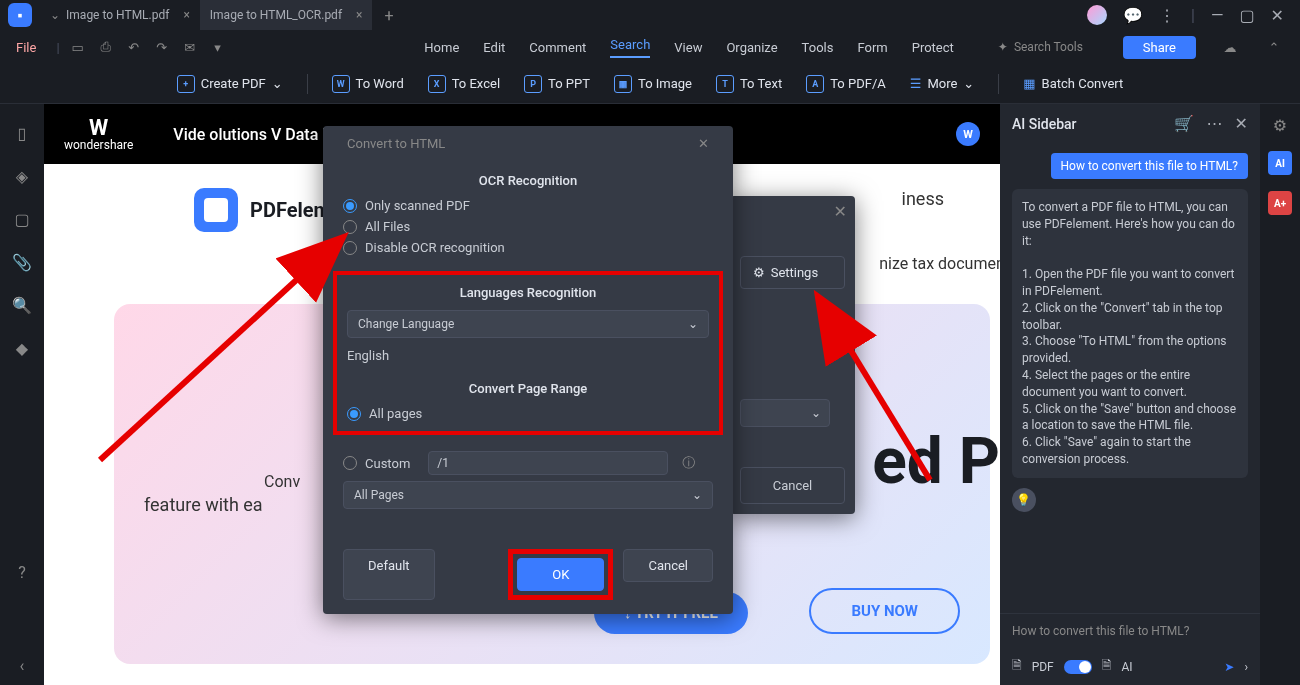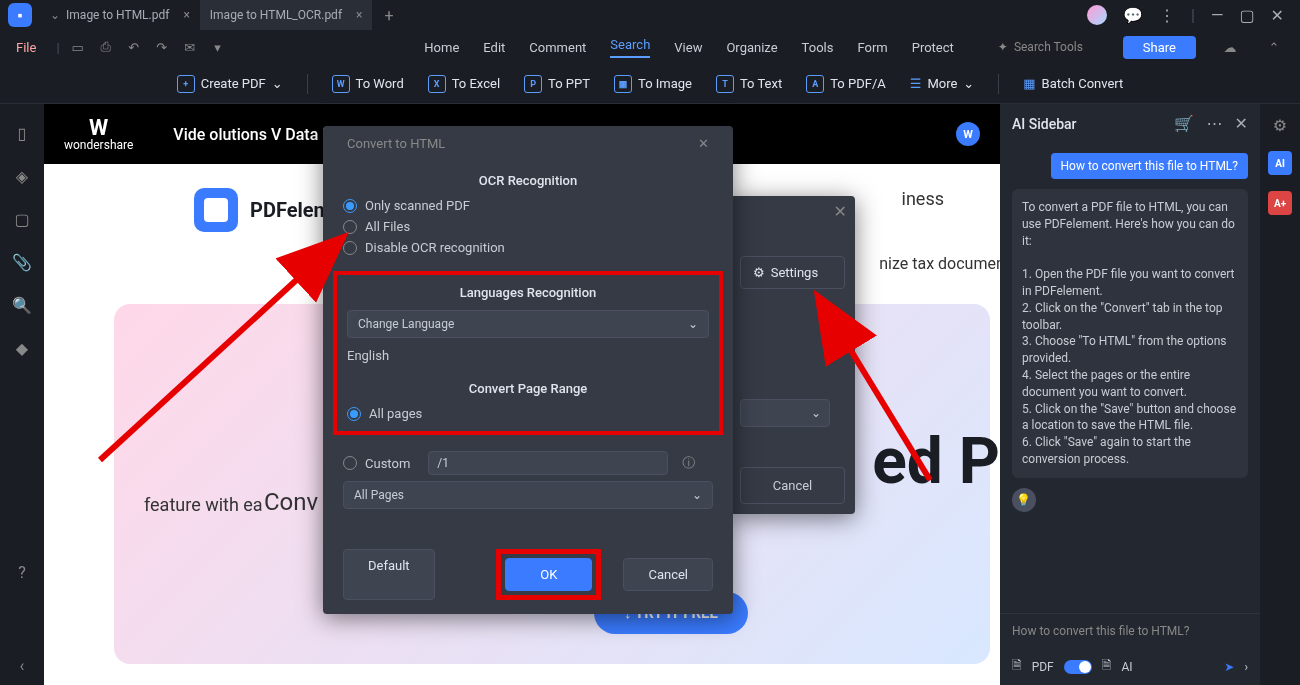--- a/index.html
+++ b/index.html
@@ -37,21 +37,21 @@
 .doc-title { font-size:16px; font-weight:500; }
 .doc-body { padding:20px; position:relative; }
 .pdf-logo-box { display:flex; align-items:center; gap:12px; position:absolute; top:24px; left:150px; }
 .pdf-icon { width:44px; height:44px; background:#3a7bff; border-radius:10px; display:flex; align-items:center; justify-content:center; }
 .pdf-icon-inner { width:24px; height:24px; background:#fff; border-radius:4px; }
 .hero { position:absolute; top:140px; left:70px; right:10px; height:360px; background:linear-gradient(135deg,#ffd8e8,#d8e8ff); border-radius:16px; padding:30px; }
 .hero-text { font-size:18px; color:#333; margin-top:160px; }
 .buy-btn { position:absolute; right:30px; bottom:30px; border:2px solid #3a7bff; color:#3a7bff; padding:12px 40px; border-radius:28px; font-weight:bold; font-size:15px; }
 .try-btn { position:absolute; left:480px; bottom:30px; background:#3a7bff; color:#fff; padding:12px 30px; border-radius:28px; font-weight:bold; font-size:15px; }
 .big-text { position:absolute; right:-10px; top:120px; font-size:64px; font-weight:bold; color:#1a1d23; }
-.cvt-text { position:absolute; top:324px; left:220px; font-size:24px; color:#333; }
+.cvt-text { position:absolute; top:308px; left:220px; font-size:16px; color:#333; }
 .sidebar { width:260px; background:#23272f; display:flex; flex-direction:column; }
 .sb-header { display:flex; align-items:center; padding:10px 12px; gap:24px; }
 .sb-title { font-size:14px; color:#e0e4ec; font-weight:500; }
 .sb-hicons { margin-left:auto; display:flex; gap:12px; color:#a8acb4; }
 .sb-chat { flex:1; padding:10px 12px; font-size:12px; color:#c8ccd4; overflow-y:auto; }
 .msg-ai { background:#2e333d; padding:10px; border-radius:6px; margin-bottom:10px; line-height:1.4; }
 .msg-user { background:#3a7bff; color:#fff; padding:6px 10px; border-radius:4px; margin-bottom:10px; margin-left:auto; width:fit-content; font-size:12px; }
 .sb-input { padding:10px 12px; font-size:12px; color:#888; border-top:1px solid #2e333d; }
 .sb-footer { display:flex; align-items:center; padding:8px 12px; gap:10px; font-size:12px; }
 .toggle { width:28px; height:14px; background:#3a7bff; border-radius:7px; position:relative; }
@@ -207,20 +207,21 @@
         <div class="pdf-icon">
             <div class="pdf-icon-inner"></div>
           </div>
         <span style="font-size:20px;font-weight:bold;color:#1a1d23">PDFelem</span>
       </div>
       <div class="biz-text">iness</div>
       <div class="tax-text">nize tax document</div>
       <div class="hero">
         <div class="big-text">ed P</div>
         <div class="hero-text">feature with ea</div>
+        <div class="buy-btn">BUY NOW</div>
         <div class="try-btn">↓ <span>TRY IT FREE</span></div>
       </div>
       <div class="cvt-text">Conv</div>
     </div>
   </div>
 
   <div class="sidebar">
     <div class="sb-header">
       <span class="sb-title">AI Sidebar</span>
       <div class="sb-hicons">
@@ -308,21 +309,21 @@
         <input class="input-sm" value="/1" style="">
         <span style="color:#888;margin-left:6px">ⓘ</span>
       </div>
     <div class="select-box">
         <span>All Pages</span>
         <span>⌄</span>
       </div>
   </div>
   <div class="dlg-footer">
     <div class="btn">Default</div>
-    <div style="margin-left:auto;display:flex;gap:22px;align-items:center">
+    <div style="margin-left:auto;display:flex;gap:10px;align-items:flex-start">
       <div class="ok-box">
           <div class="btn primary" style="padding:8px 34px">OK</div>
         </div>
       <div class="btn">Cancel</div>
     </div>
   </div>
 </div>
 
 <svg class="arrow-canvas" style="top:0;left:0;width:1000px;height:600px">
   <defs>

